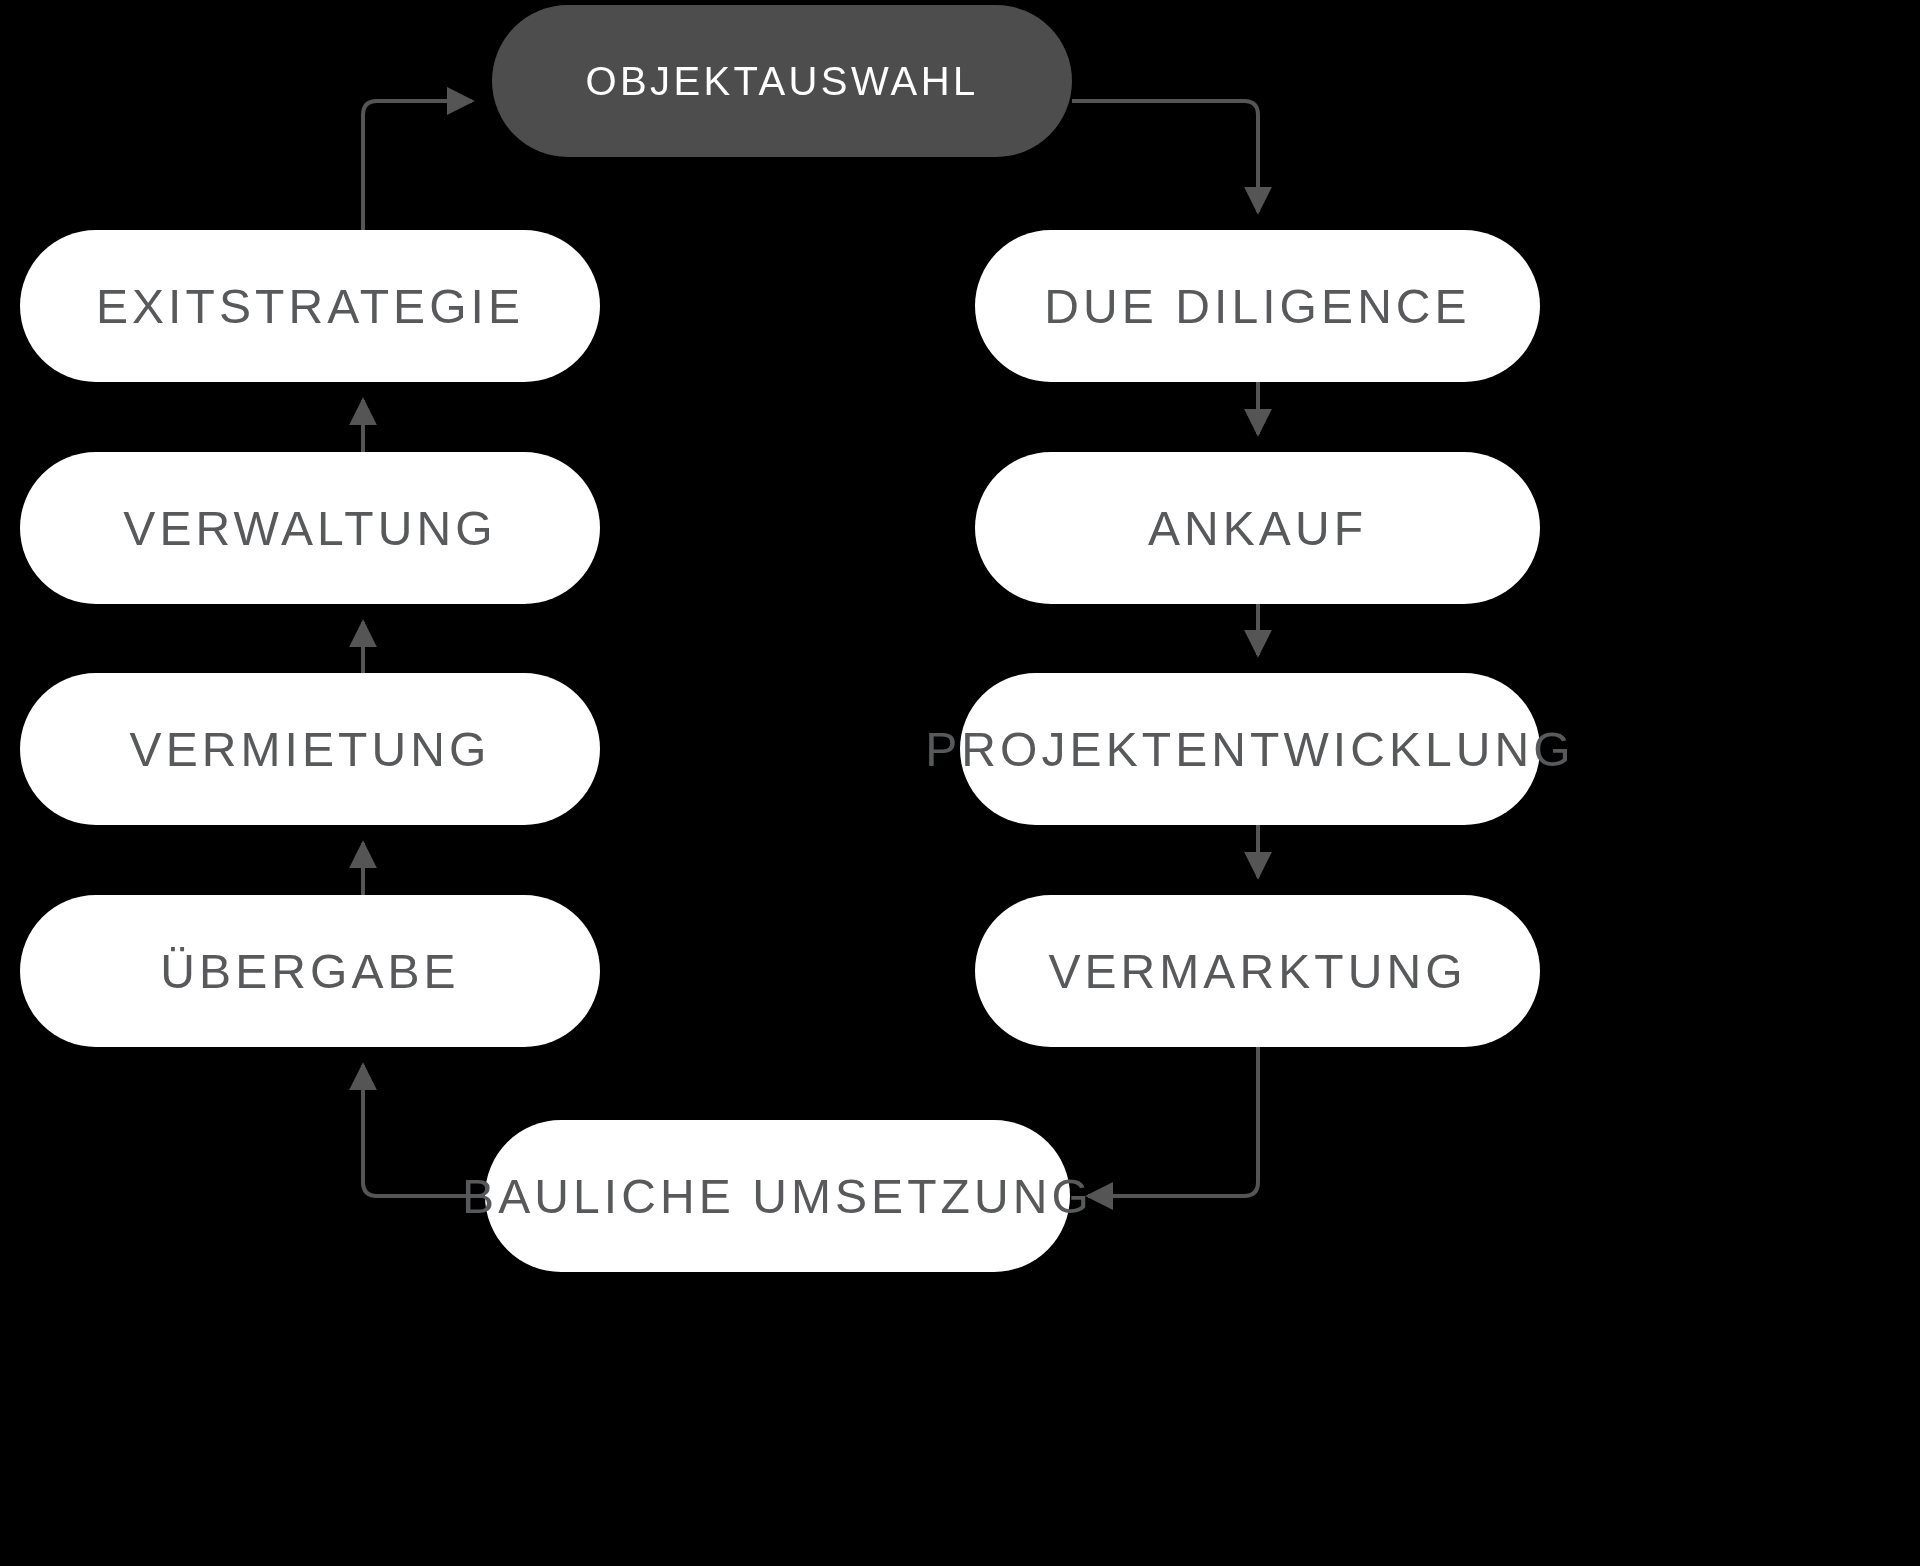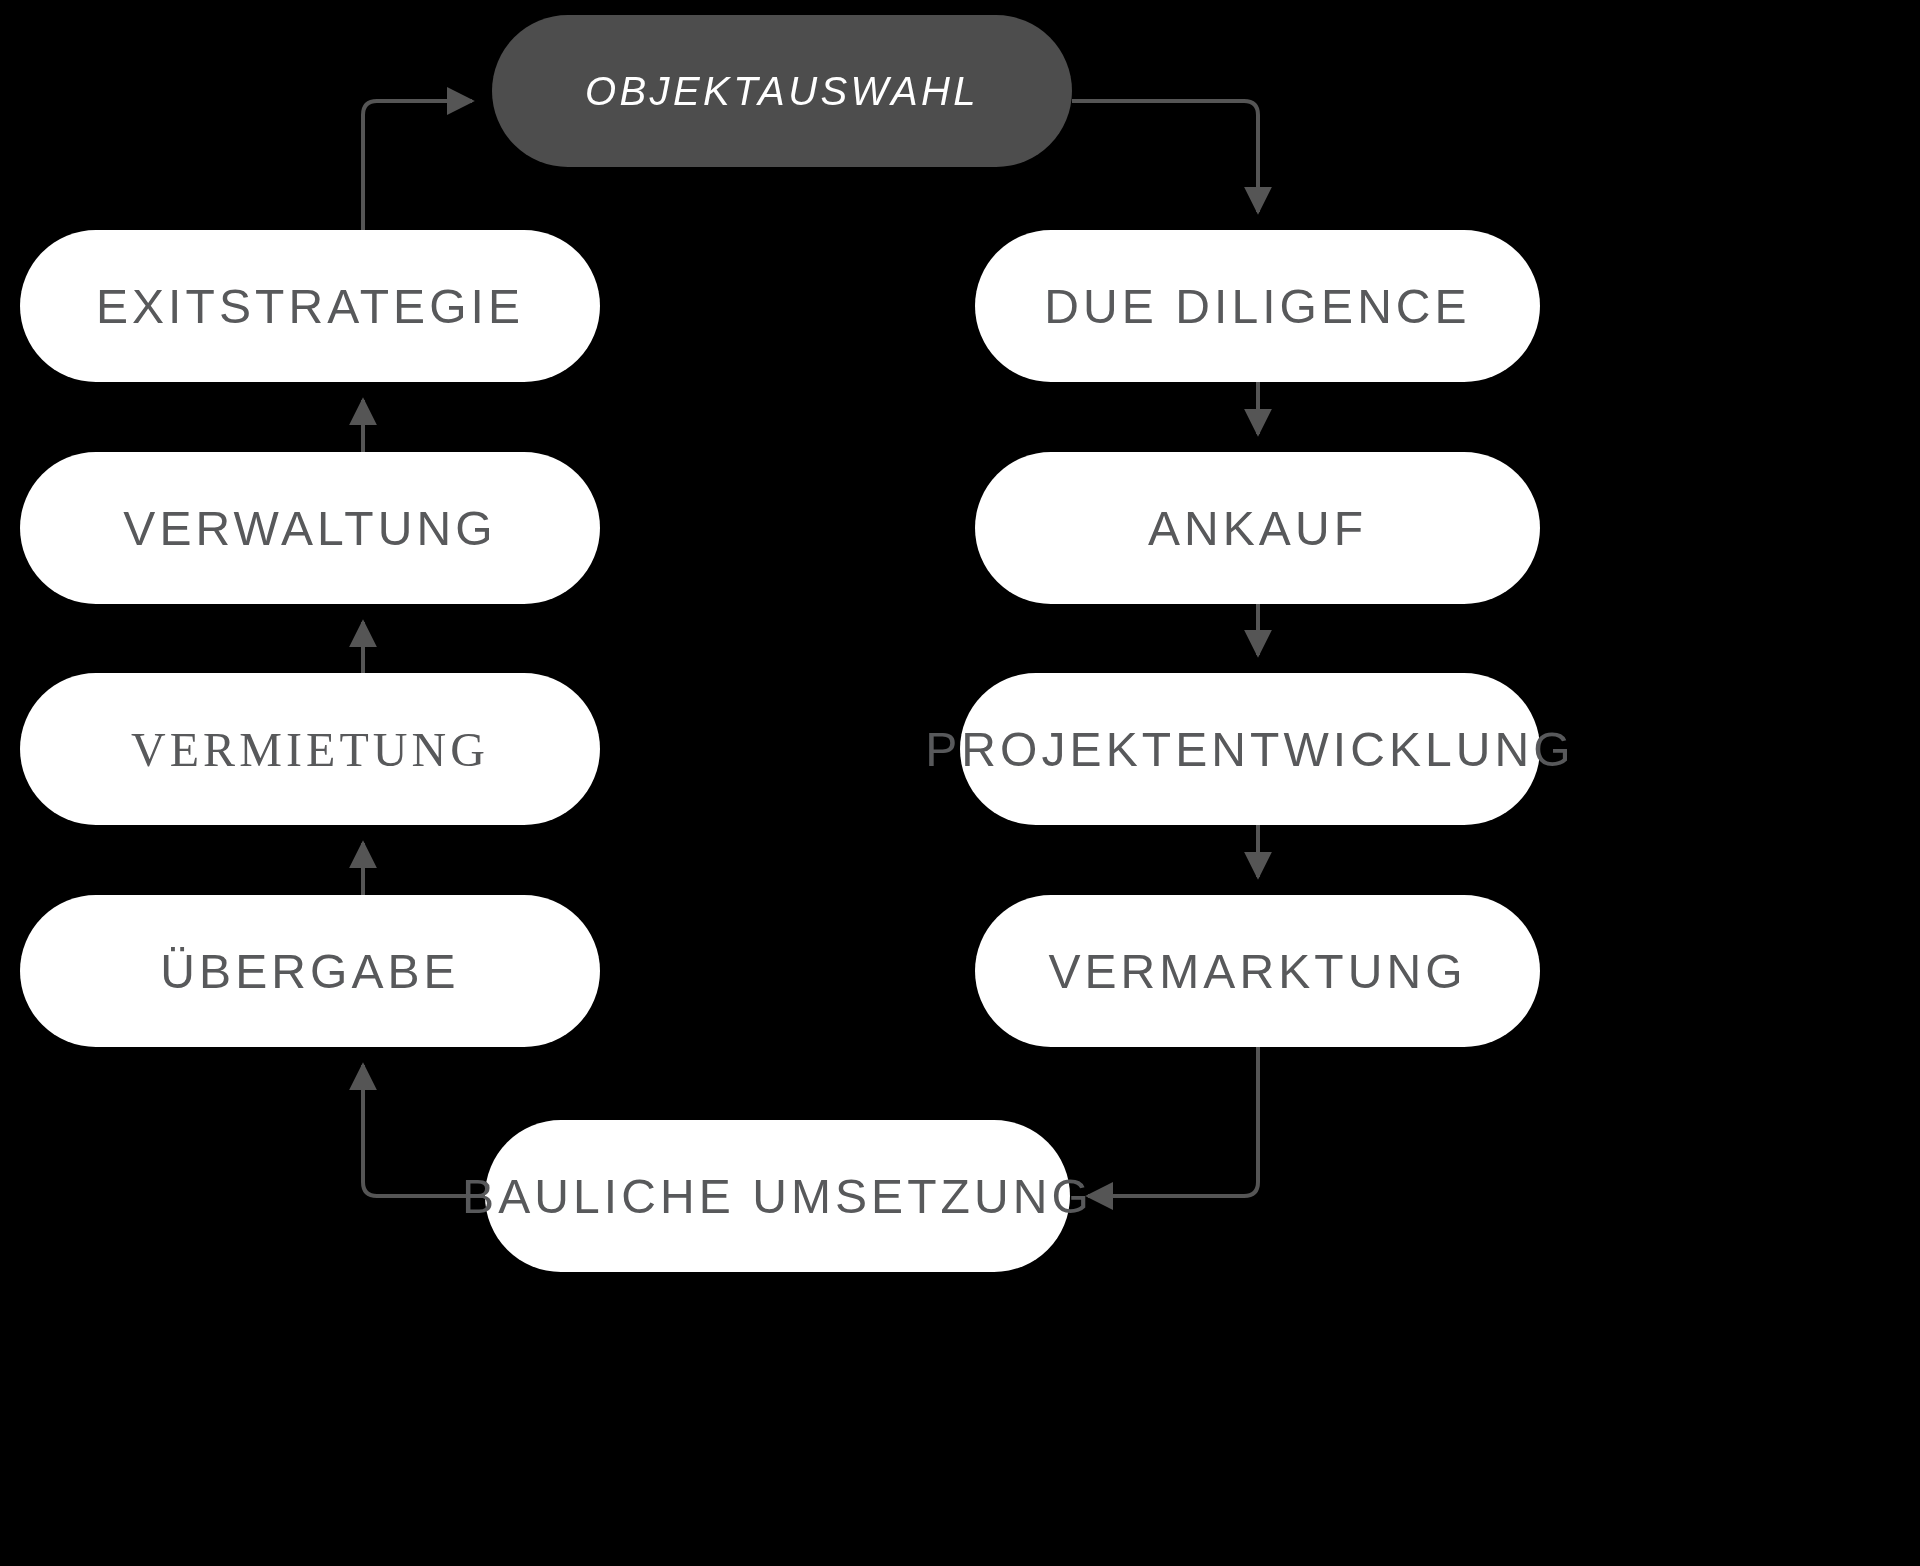--- a/index.html
+++ b/index.html
@@ -82,41 +82,41 @@
 
     <path d="M 485 1196 L 377 1196 Q 363 1196 363 1182 L 363 1065" fill="none" stroke="#555555" stroke-width="4" marker-end="url(#arrow)"></path>
 
     <path d="M 363 895 L 363 843" fill="none" stroke="#555555" stroke-width="4" marker-end="url(#arrow)"></path>
 
     <path d="M 363 673 L 363 622" fill="none" stroke="#555555" stroke-width="4" marker-end="url(#arrow)"></path>
 
     <path d="M 363 452 L 363 400" fill="none" stroke="#555555" stroke-width="4" marker-end="url(#arrow)"></path>
   </svg>
 
-  <div class="node node-dark" style="left:492px; top:15px; width:580px; height:152px;font-style:italic;">
+  <div class="node node-dark" style="left:492px; top:5px; width:580px; height:152px;">
     <span class="label">OBJEKTAUSWAHL</span>
   </div>
 
   <div class="node node-white" style="left:20px; top:230px; width:580px; height:152px;">
     <span class="label">EXITSTRATEGIE</span>
   </div>
 
   <div class="node node-white" style="left:975px; top:230px; width:565px; height:152px;text-align:right;">
     <span class="label">DUE DILIGENCE</span>
   </div>
 
   <div class="node node-white" style="left:975px; top:452px; width:565px; height:152px;">
     <span class="label">ANKAUF</span>
   </div>
 
   <div class="node node-white" style="left:20px; top:452px; width:580px; height:152px;">
     <span class="label">VERWALTUNG</span>
   </div>
 
-  <div class="node node-white" style="left:20px; top:673px; width:580px; height:152px;font-family:Liberation Serif, serif;">
+  <div class="node node-white" style="left:20px; top:673px; width:580px; height:152px;">
     <span class="label">VERMIETUNG</span>
   </div>
 
   <div class="node node-white" style="left:20px; top:895px; width:580px; height:152px;">
     <span class="label">ÜBERGABE</span>
   </div>
 
   <div class="node node-white" style="left:960px; top:673px; width:580px; height:152px;">
     <span class="label">PROJEKTENTWICKLUNG</span>
   </div>

